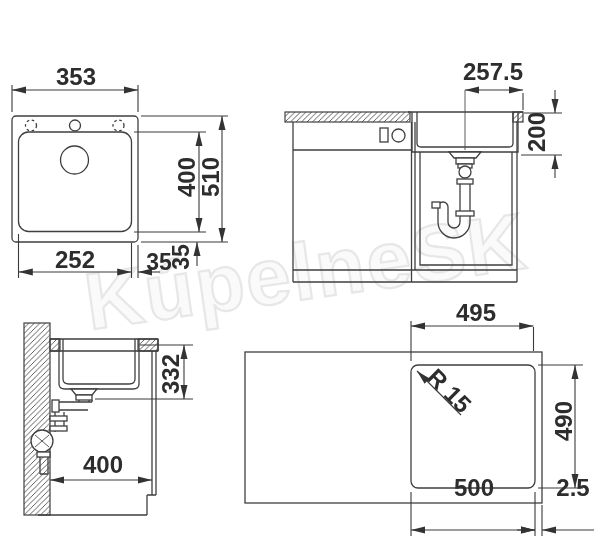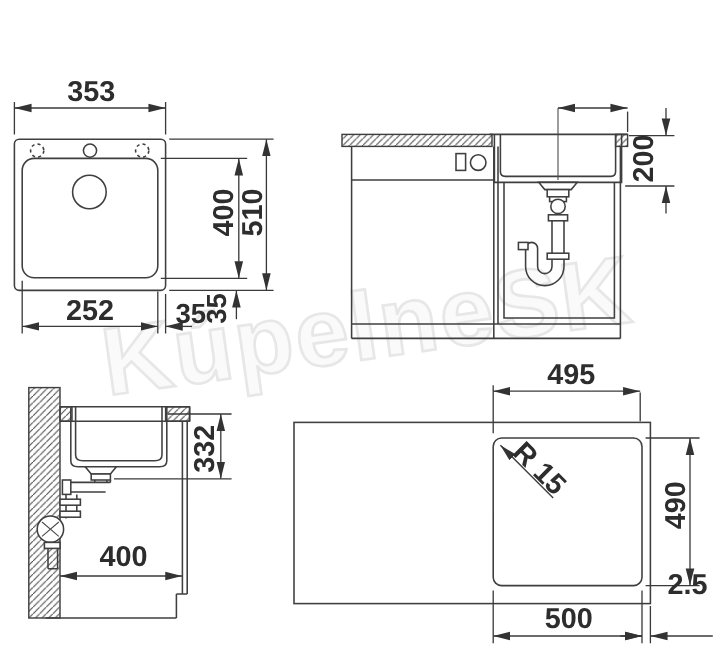--- a/index.html
+++ b/index.html
@@ -141,24 +141,25 @@
     </g>
   </svg>
 
   <span class="dim" style="left:76px;top:77px">353</span>
   <span class="dim rot" style="left:211px;top:177px">510</span>
   <span class="dim rot" style="left:187px;top:177px">400</span>
   <span class="dim" style="left:75px;top:260px">252</span>
   <span class="dim dim-small" style="left:159px;top:262px">35</span>
   <span class="dim dim-small rot" style="left:181px;top:257px">35</span>
 
+  <span class="dim" style="left:493px;top:72px">257.5</span>
   <span class="dim rot" style="left:537px;top:132px">200</span>
 
   <span class="dim rot" style="left:171px;top:374px">332</span>
   <span class="dim" style="left:103px;top:465px">400</span>
 
   <span class="dim" style="left:476px;top:313px">495</span>
   <span class="dim rot45" style="left:449px;top:391px">R 15</span>
   <span class="dim rot" style="left:564px;top:421px">490</span>
-  <span class="dim" style="left:474px;top:516px">500</span>
+  <span class="dim" style="left:474px;top:488px">500</span>
   <span class="dim" style="left:573px;top:488px">2.5</span>
 
 </div>
 
 </body></html>

